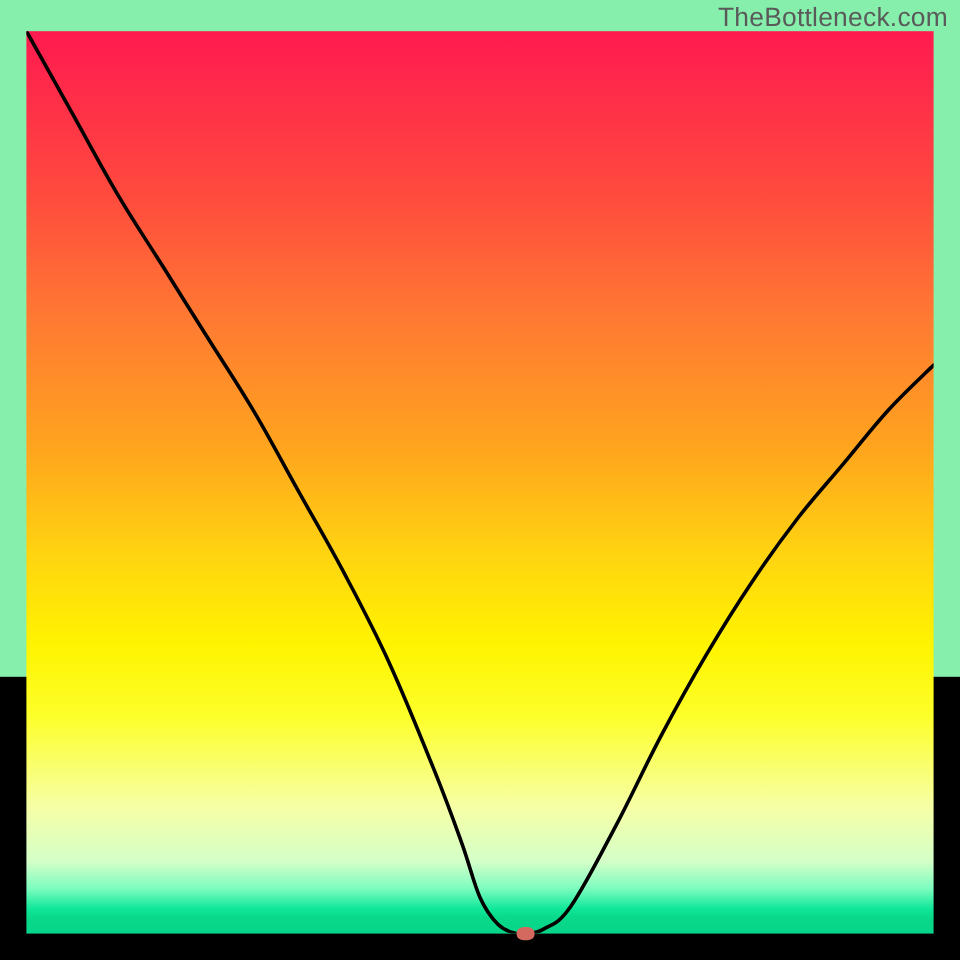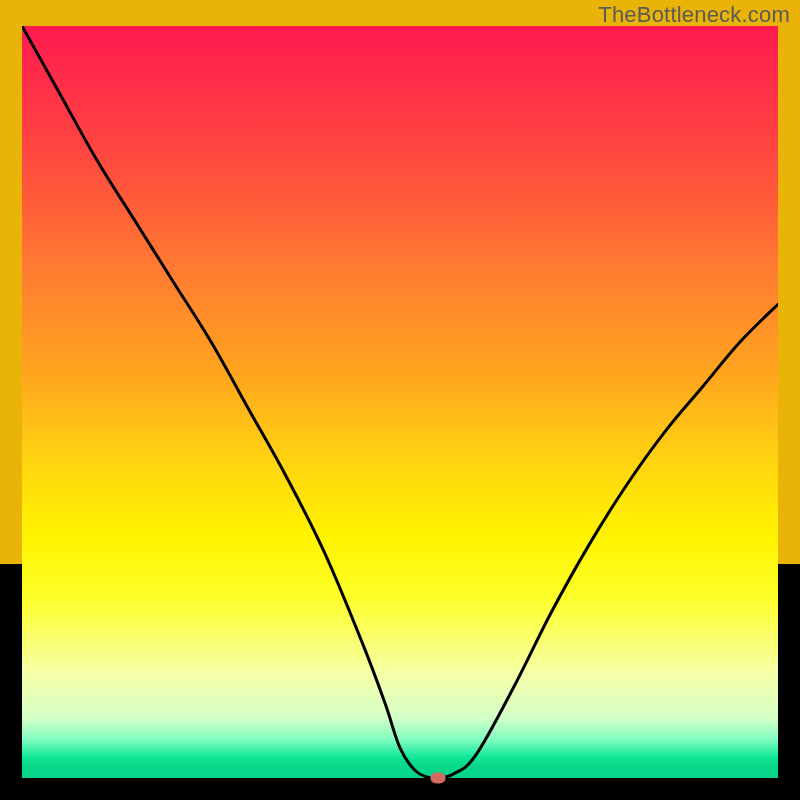--- a/index.html
+++ b/index.html
@@ -8,21 +8,21 @@
     width: 800px;
     height: 800px;
     background: #000;
     overflow: hidden;
     font-family: Arial, Helvetica, sans-serif;
   }
   .frame {
     position: relative;
     width: 800px;
     height: 564px;
-    background: #eab308;
+    background: #86efac;
   }
   .attribution {
     position: absolute;
     top: 2px;
     right: 10px;
     color: #5a5a5a;
     font-size: 22px;
     font-weight: 400;
     letter-spacing: 0.2px;
   }

